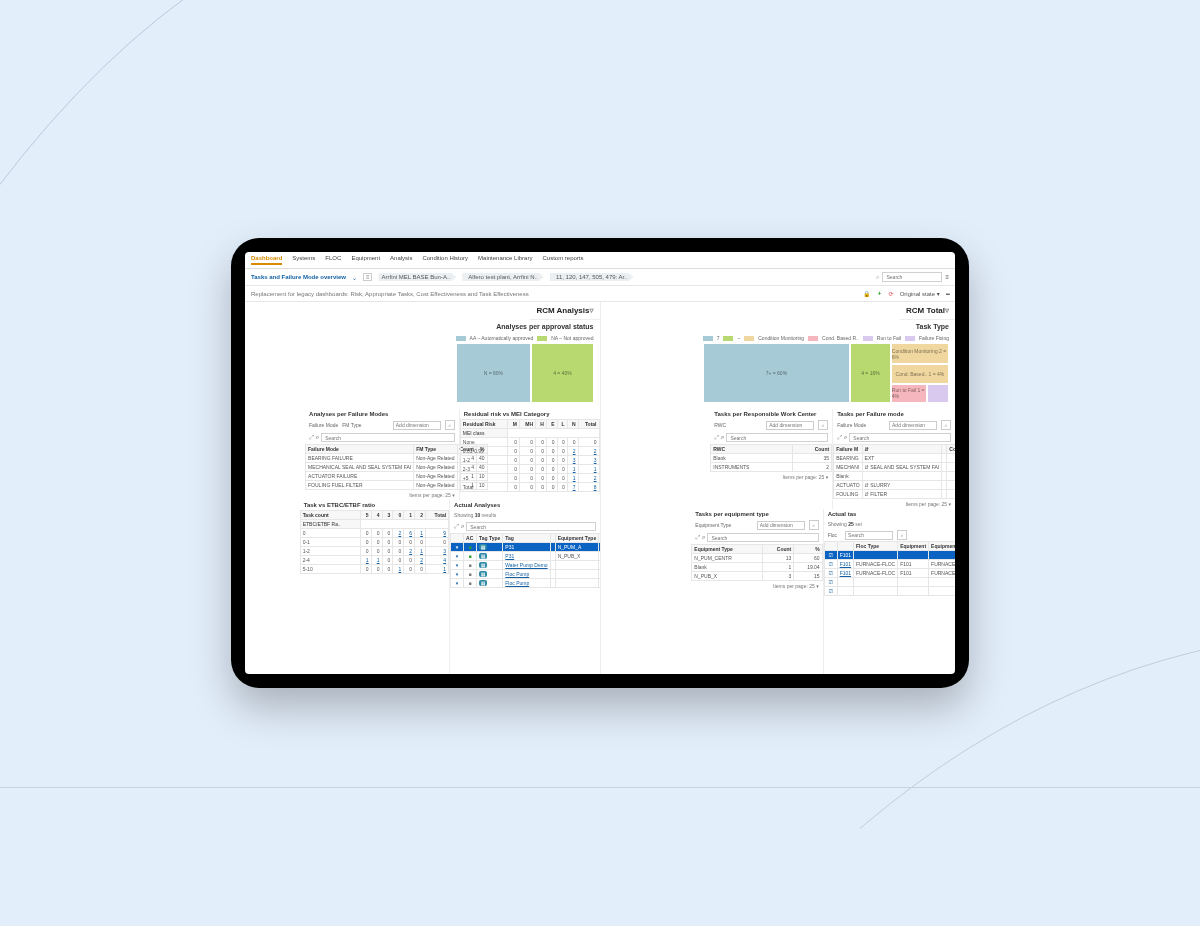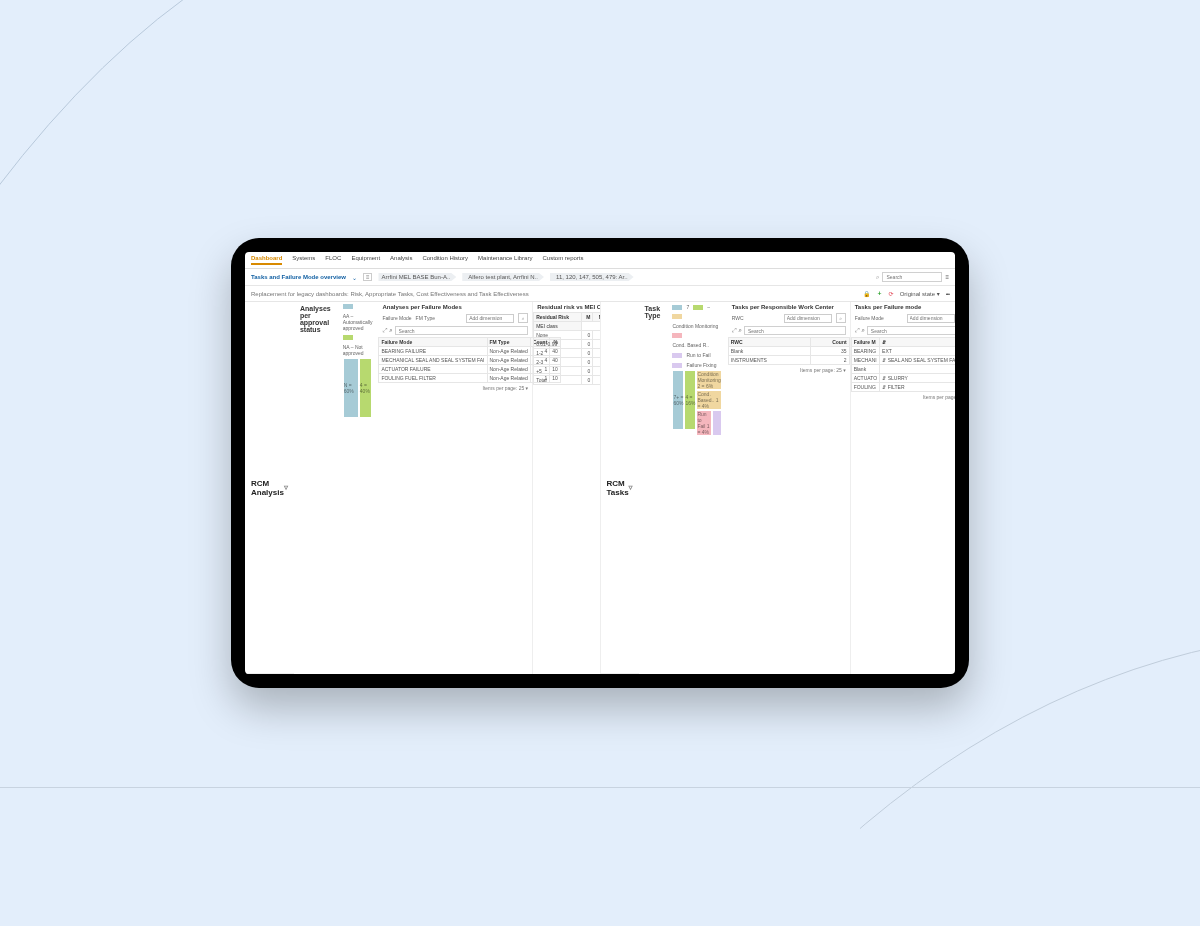--- a/index.html
+++ b/index.html
@@ -24,21 +24,21 @@
   .search-top input { border:1px solid #d0d0d0; height:10px; width:60px; font-size:5px; padding:0 10px 0 3px; }
   .menu-icon{ color:#555; }
   
   .subrow { display:flex; align-items:center; padding:3px 6px; color:#777; border-bottom:1px solid #e6e6e6; }
   .subrow .right { margin-left:auto; display:flex; gap:6px; align-items:center; color:#555; }
   .plus { color:#1d9b1d; font-weight:bold; }
   .lock { color:#888; }
   .dots { letter-spacing:-1px; }
   
   .main { flex:1; display:flex; overflow:hidden; }
-  .col { flex:1; display:flex; flex-direction:row; overflow:hidden; }
+  .col { flex:1; display:flex; flex-direction:column; overflow:hidden;align-items:flex-end; }
   .col + .col { border-left:1px solid #eee; }
   .panel-title { display:flex; align-items:center; padding:4px 6px; font-weight:600; font-size:8px; color:#222; border-bottom:1px solid #eee; }
   .panel-title .fic { margin-left:auto; color:#888; }
   .sub-title { font-size:7px; font-weight:600; padding:3px 6px; color:#333; }
   
   .treemap { display:flex; flex-direction:column; padding:0 6px 6px; }
   .legend { display:flex; gap:4px; font-size:5px; color:#666; padding:2px 0; flex-wrap:wrap; align-items:center; }
   .lchip { width:10px; height:5px; display:inline-block; }
   .tmap { display:flex; height:60px; }
   .blk { display:flex; align-items:center; justify-content:center; font-size:5px; color:rgba(0,0,0,.5); border:1px solid #fff; }
@@ -419,21 +419,21 @@
                     <td></td>
                   </tr>
           </tbody>
               </table>
         </div>
       </div>
     </div>
 
     <div class="col">
       <div class="panel-title">
-        <span>RCM Tasks</span>
+        <span>RCM Total</span>
             <span class="fic">▿</span>
       </div>
       <div class="sub-title">Task Type</div>
       <div class="treemap">
         <div class="legend">
           <span class="lchip" style="background:#a6cbd6"></span>
               <span>7</span>
           <span class="lchip" style="background:#b7d96f"></span>
               <span>–</span>
           <span class="lchip" style="background:#f0d7a0"></span>

